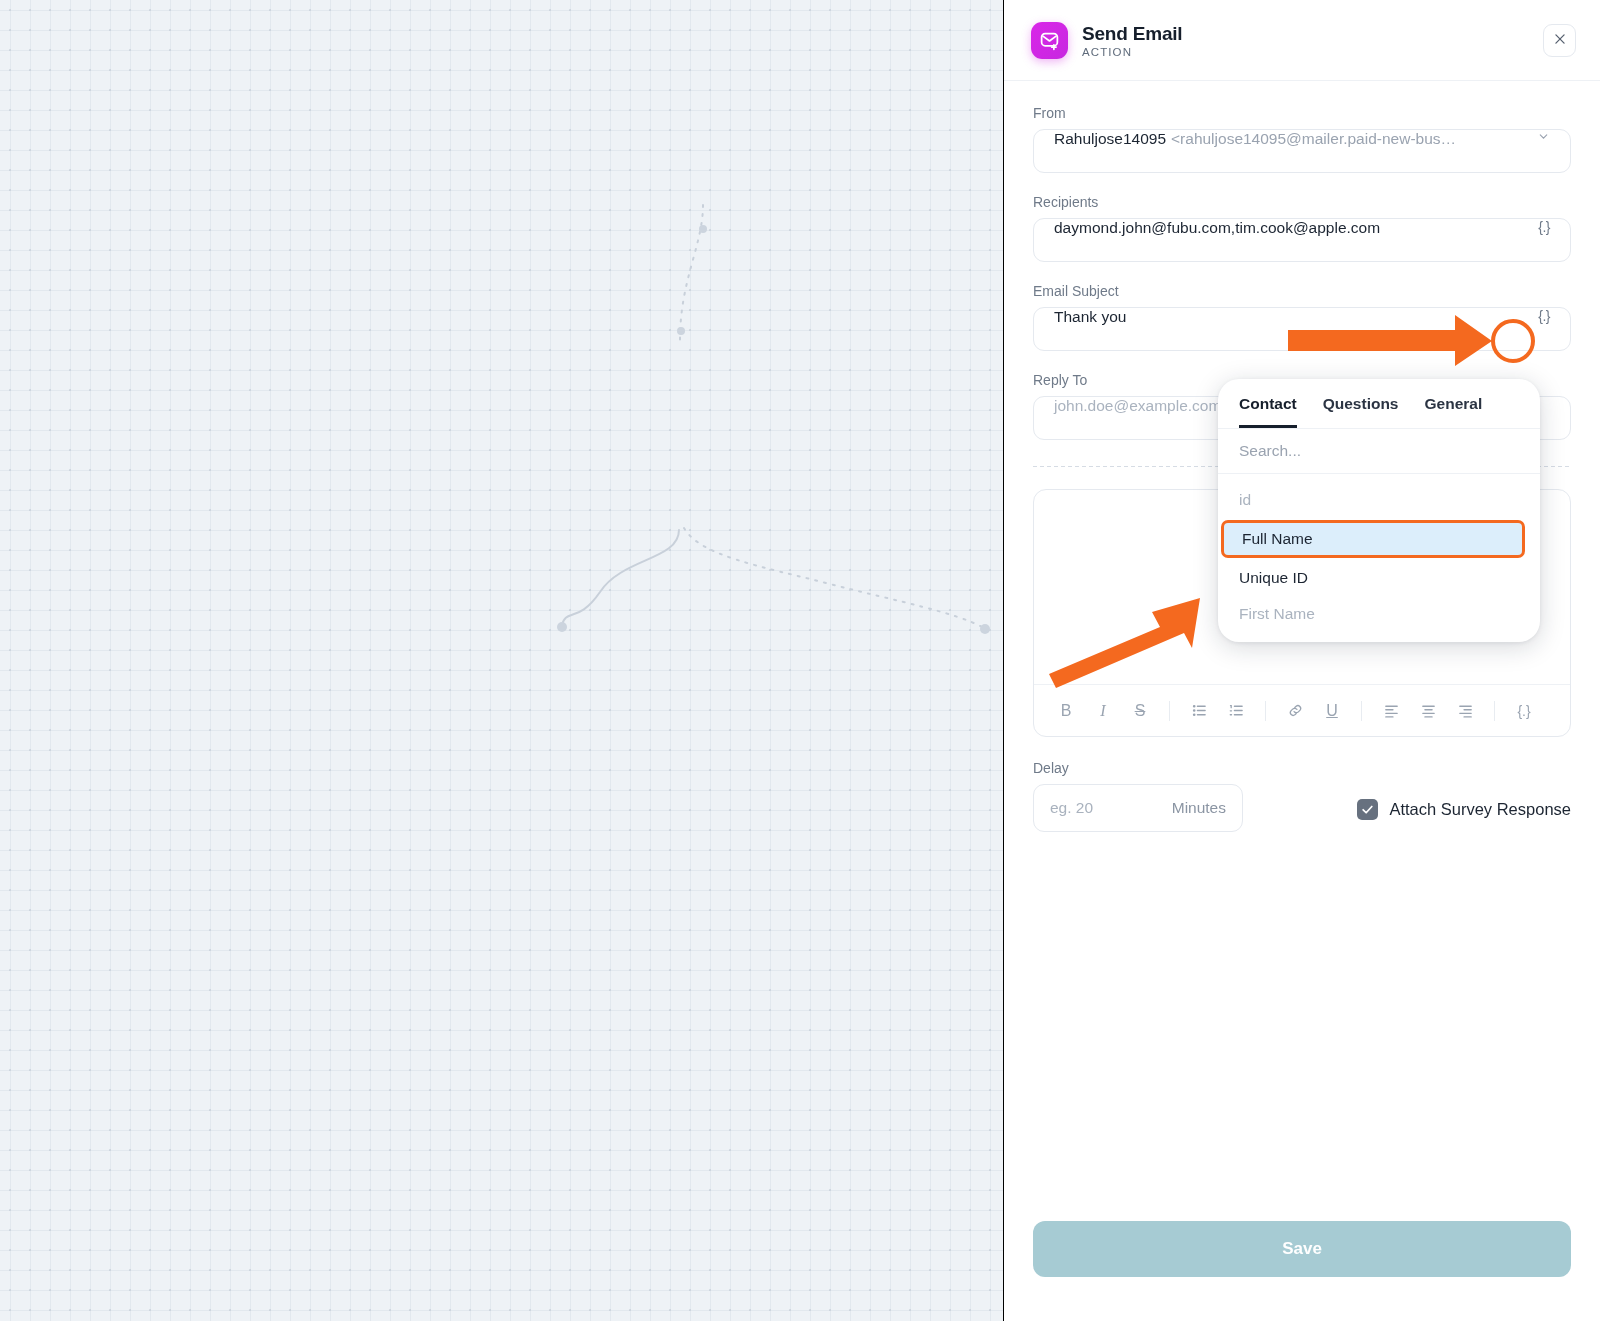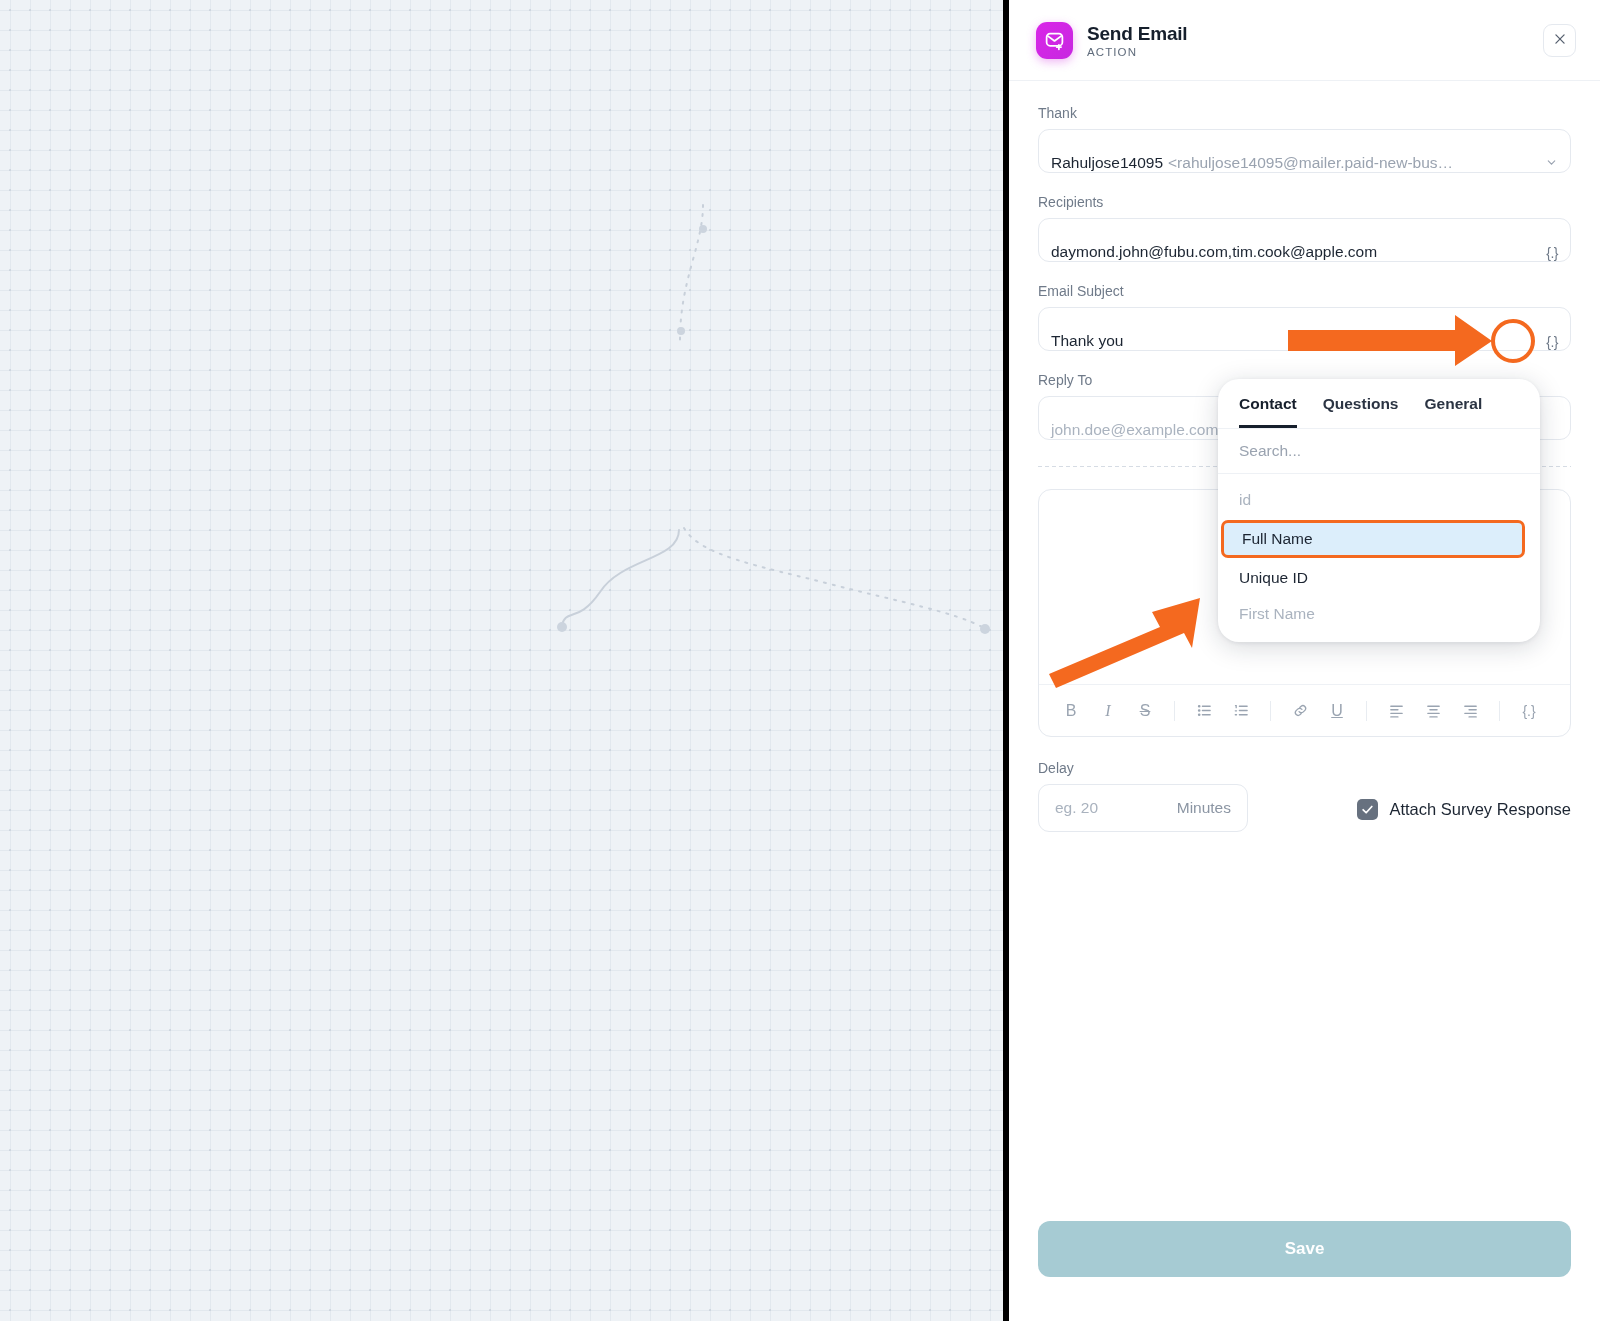--- a/index.html
+++ b/index.html
@@ -31,21 +31,21 @@
     background-position: 9px 9px;
     pointer-events:none;
   }
   #canvas > * { position: relative; }
 
   svg.wires { position:absolute; left:0; top:0; width:1003px; height:1321px; pointer-events:none; }
 
   
   #panel {
     position:absolute; left:1003px; top:0; width:597px; height:1321px;
-    background:#fff; border-left:6px solid #000000;
+    background:#fff; border-left:1px solid #000000;
   }
   .panel-head {
     height:81px; display:flex; align-items:center; padding:0 24px 0 27px;
     border-bottom:1px solid #eef1f5;
   }
   .ph-icon {
     width:37px; height:37px; border-radius:11px;
     background:linear-gradient(135deg,#d926e8,#c728e0);
     display:flex; align-items:center; justify-content:center;
     box-shadow:0 3px 10px rgba(210,47,224,.35);
@@ -56,21 +56,21 @@
   .close-btn {
     margin-left:auto; width:33px; height:33px; border-radius:9px;
     border:1px solid #e5e9ef; background:#fff; display:flex;
     align-items:center; justify-content:center; cursor:pointer; color:#56606f;
   }
 
   .panel-body { padding:24px 29px 0 29px; position:relative; }
   .fld-label { font-size:14px; color:#6f7a89; margin-bottom:8px; }
   .fld {
     height:44px; border:1px solid #e5e9ef; border-radius:11px;
-    display:flex; align-items:flex-end; padding:0 12px; font-size:15.5px; background:#fff;
+    display:flex; align-items:flex-start; padding:0 20px; font-size:15.5px; background:#fff;
   }
   .fld .val { color:#1c2532; }
   .fld .val-dim { color:#9aa3b0; margin-left:5px; overflow:hidden; white-space:nowrap; }
   .fld .ph { color:#aab3bf; }
   .chev { margin-left:auto; color:#9aa3b0; font-size:12px; }
   .curly {
     margin-left:auto; font-size:14px; color:#6f7a89; cursor:pointer;
     letter-spacing:-.5px;
   }
   .mb22 { margin-bottom:21px; }
@@ -210,21 +210,21 @@
         <svg width="14" height="14" viewBox="0 0 24 24" fill="none" stroke="#56606f" stroke-width="2.2" stroke-linecap="round">
             <line x1="5" y1="5" x2="19" y2="19"></line>
             <line x1="19" y1="5" x2="5" y2="19"></line>
           </svg>
       </span>
     </button>
   </div>
 
   <div class="panel-body">
 
-    <div class="fld-label">Thank</div>
+    <div class="fld-label">From</div>
     <div class="fld mb22">
       <span class="val">Rahuljose14095</span>
       <span class="val-dim">&lt;rahuljose14095@mailer.paid-new-bus…</span>
       <span class="chev">
         <svg width="13" height="13" viewBox="0 0 24 24" fill="none" stroke="#9aa3b0" stroke-width="2" stroke-linecap="round">
             <polyline points="6 9 12 15 18 9"></polyline>
           </svg>
       </span>
     </div>
 

